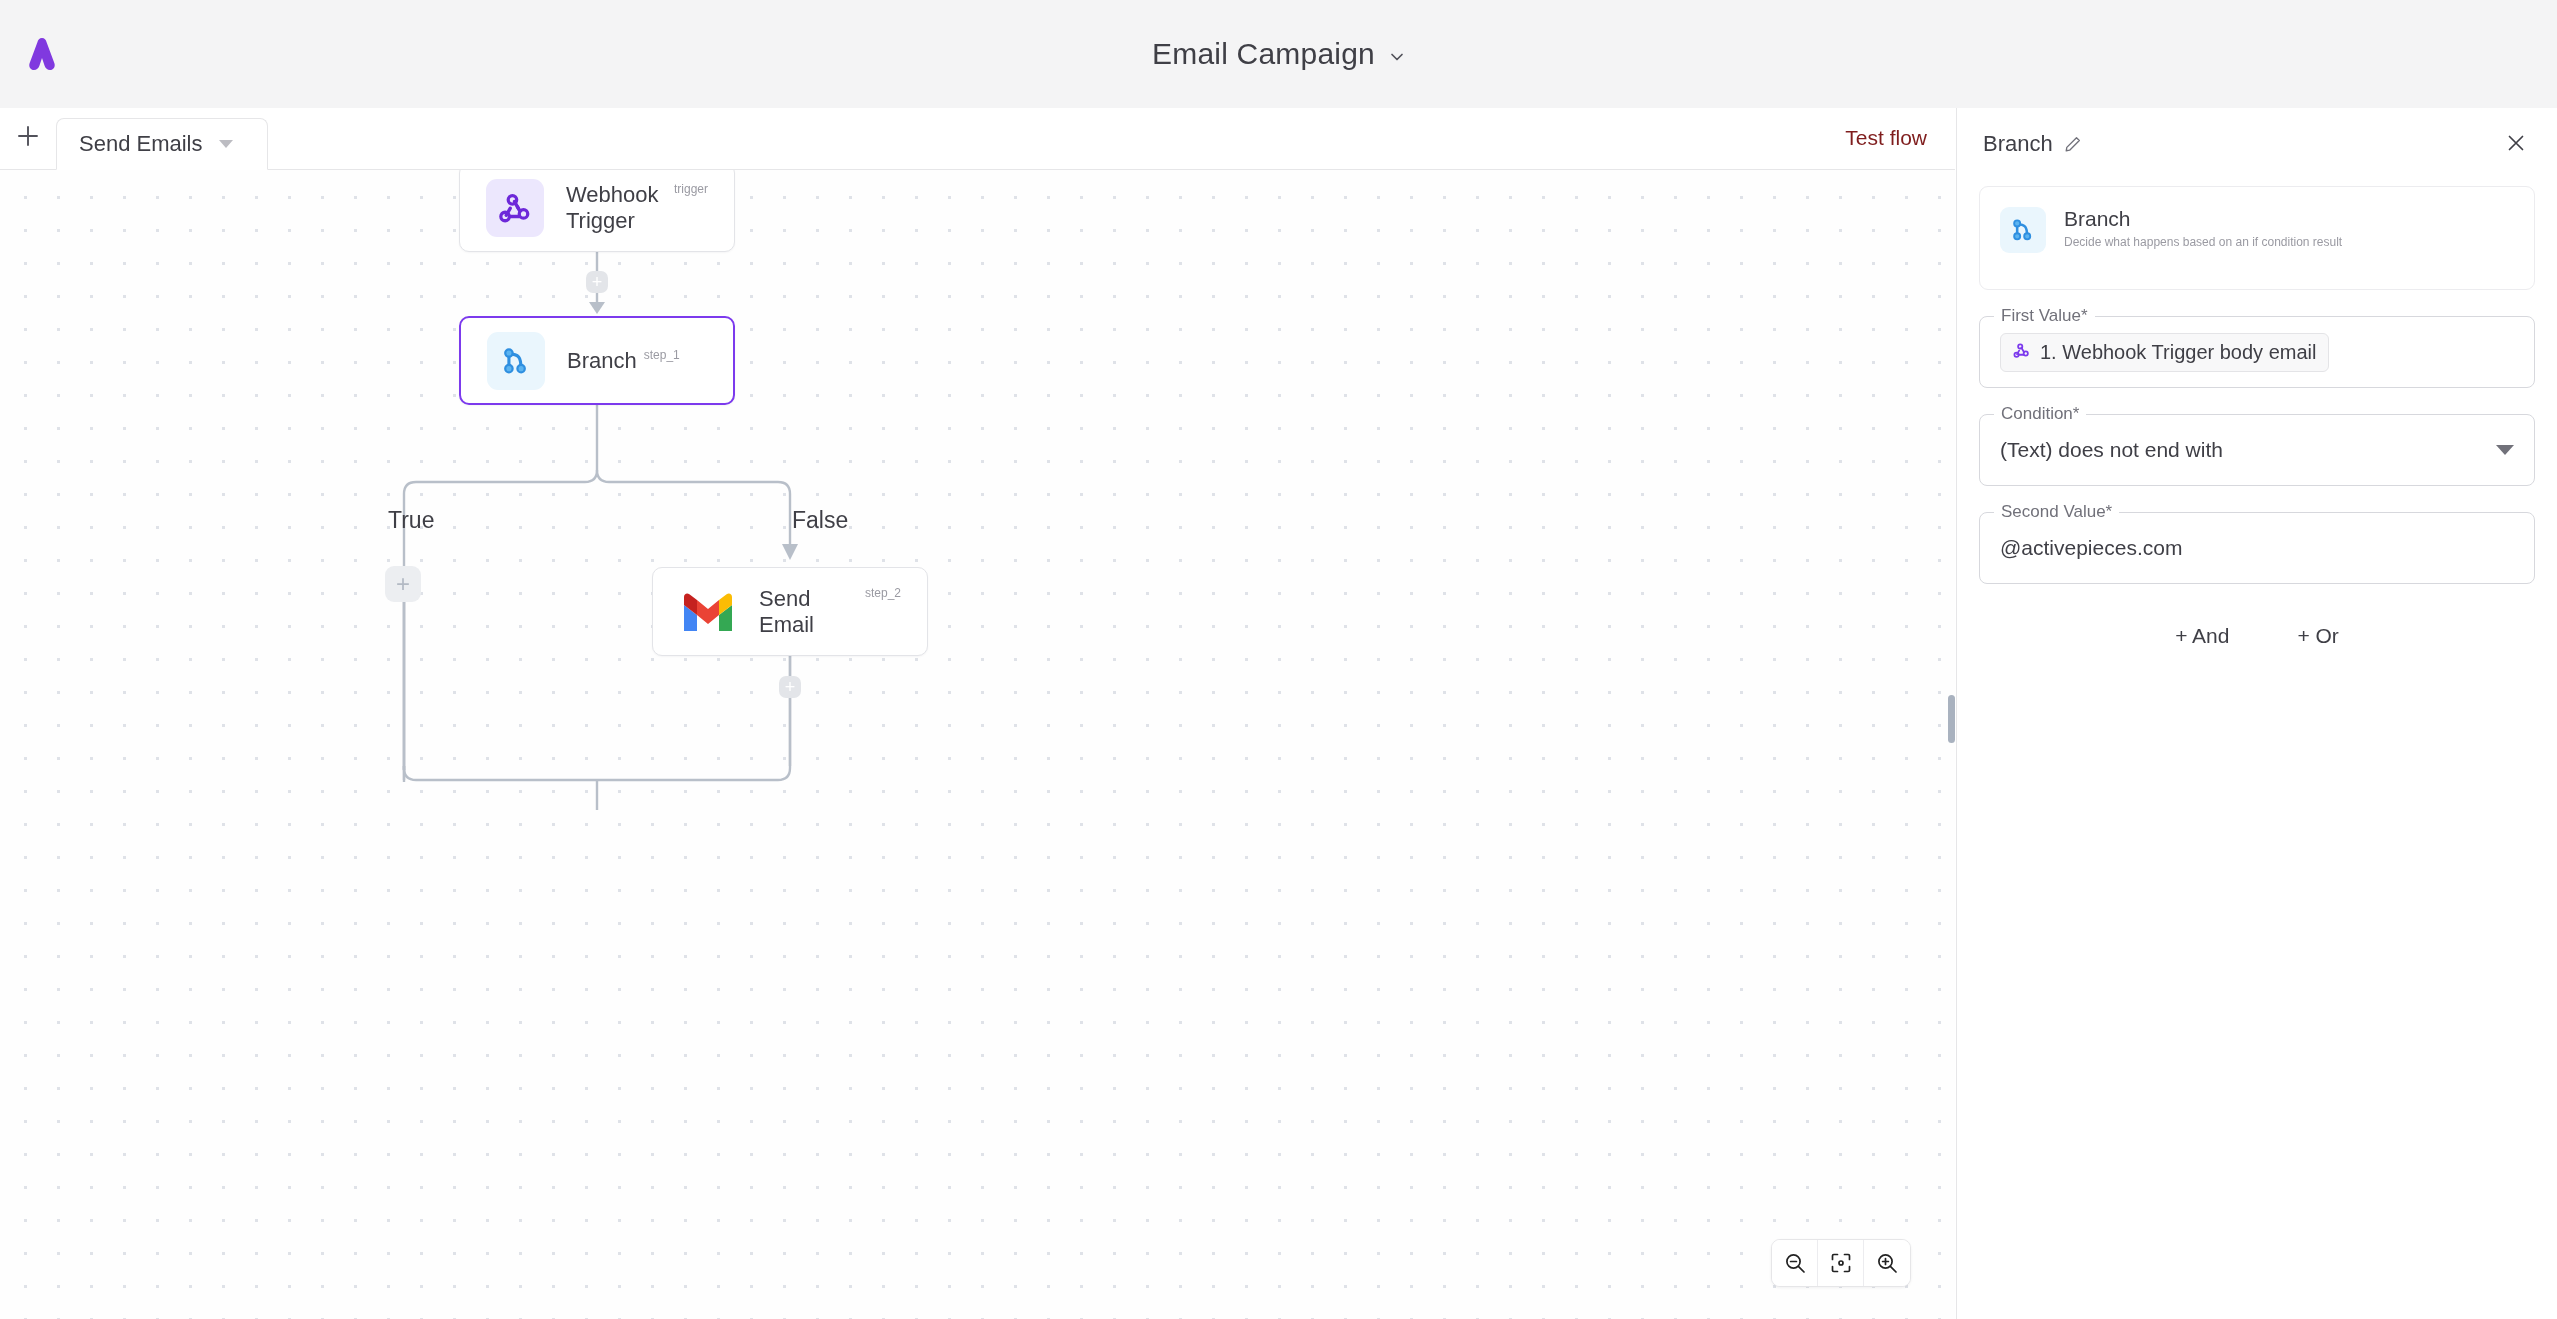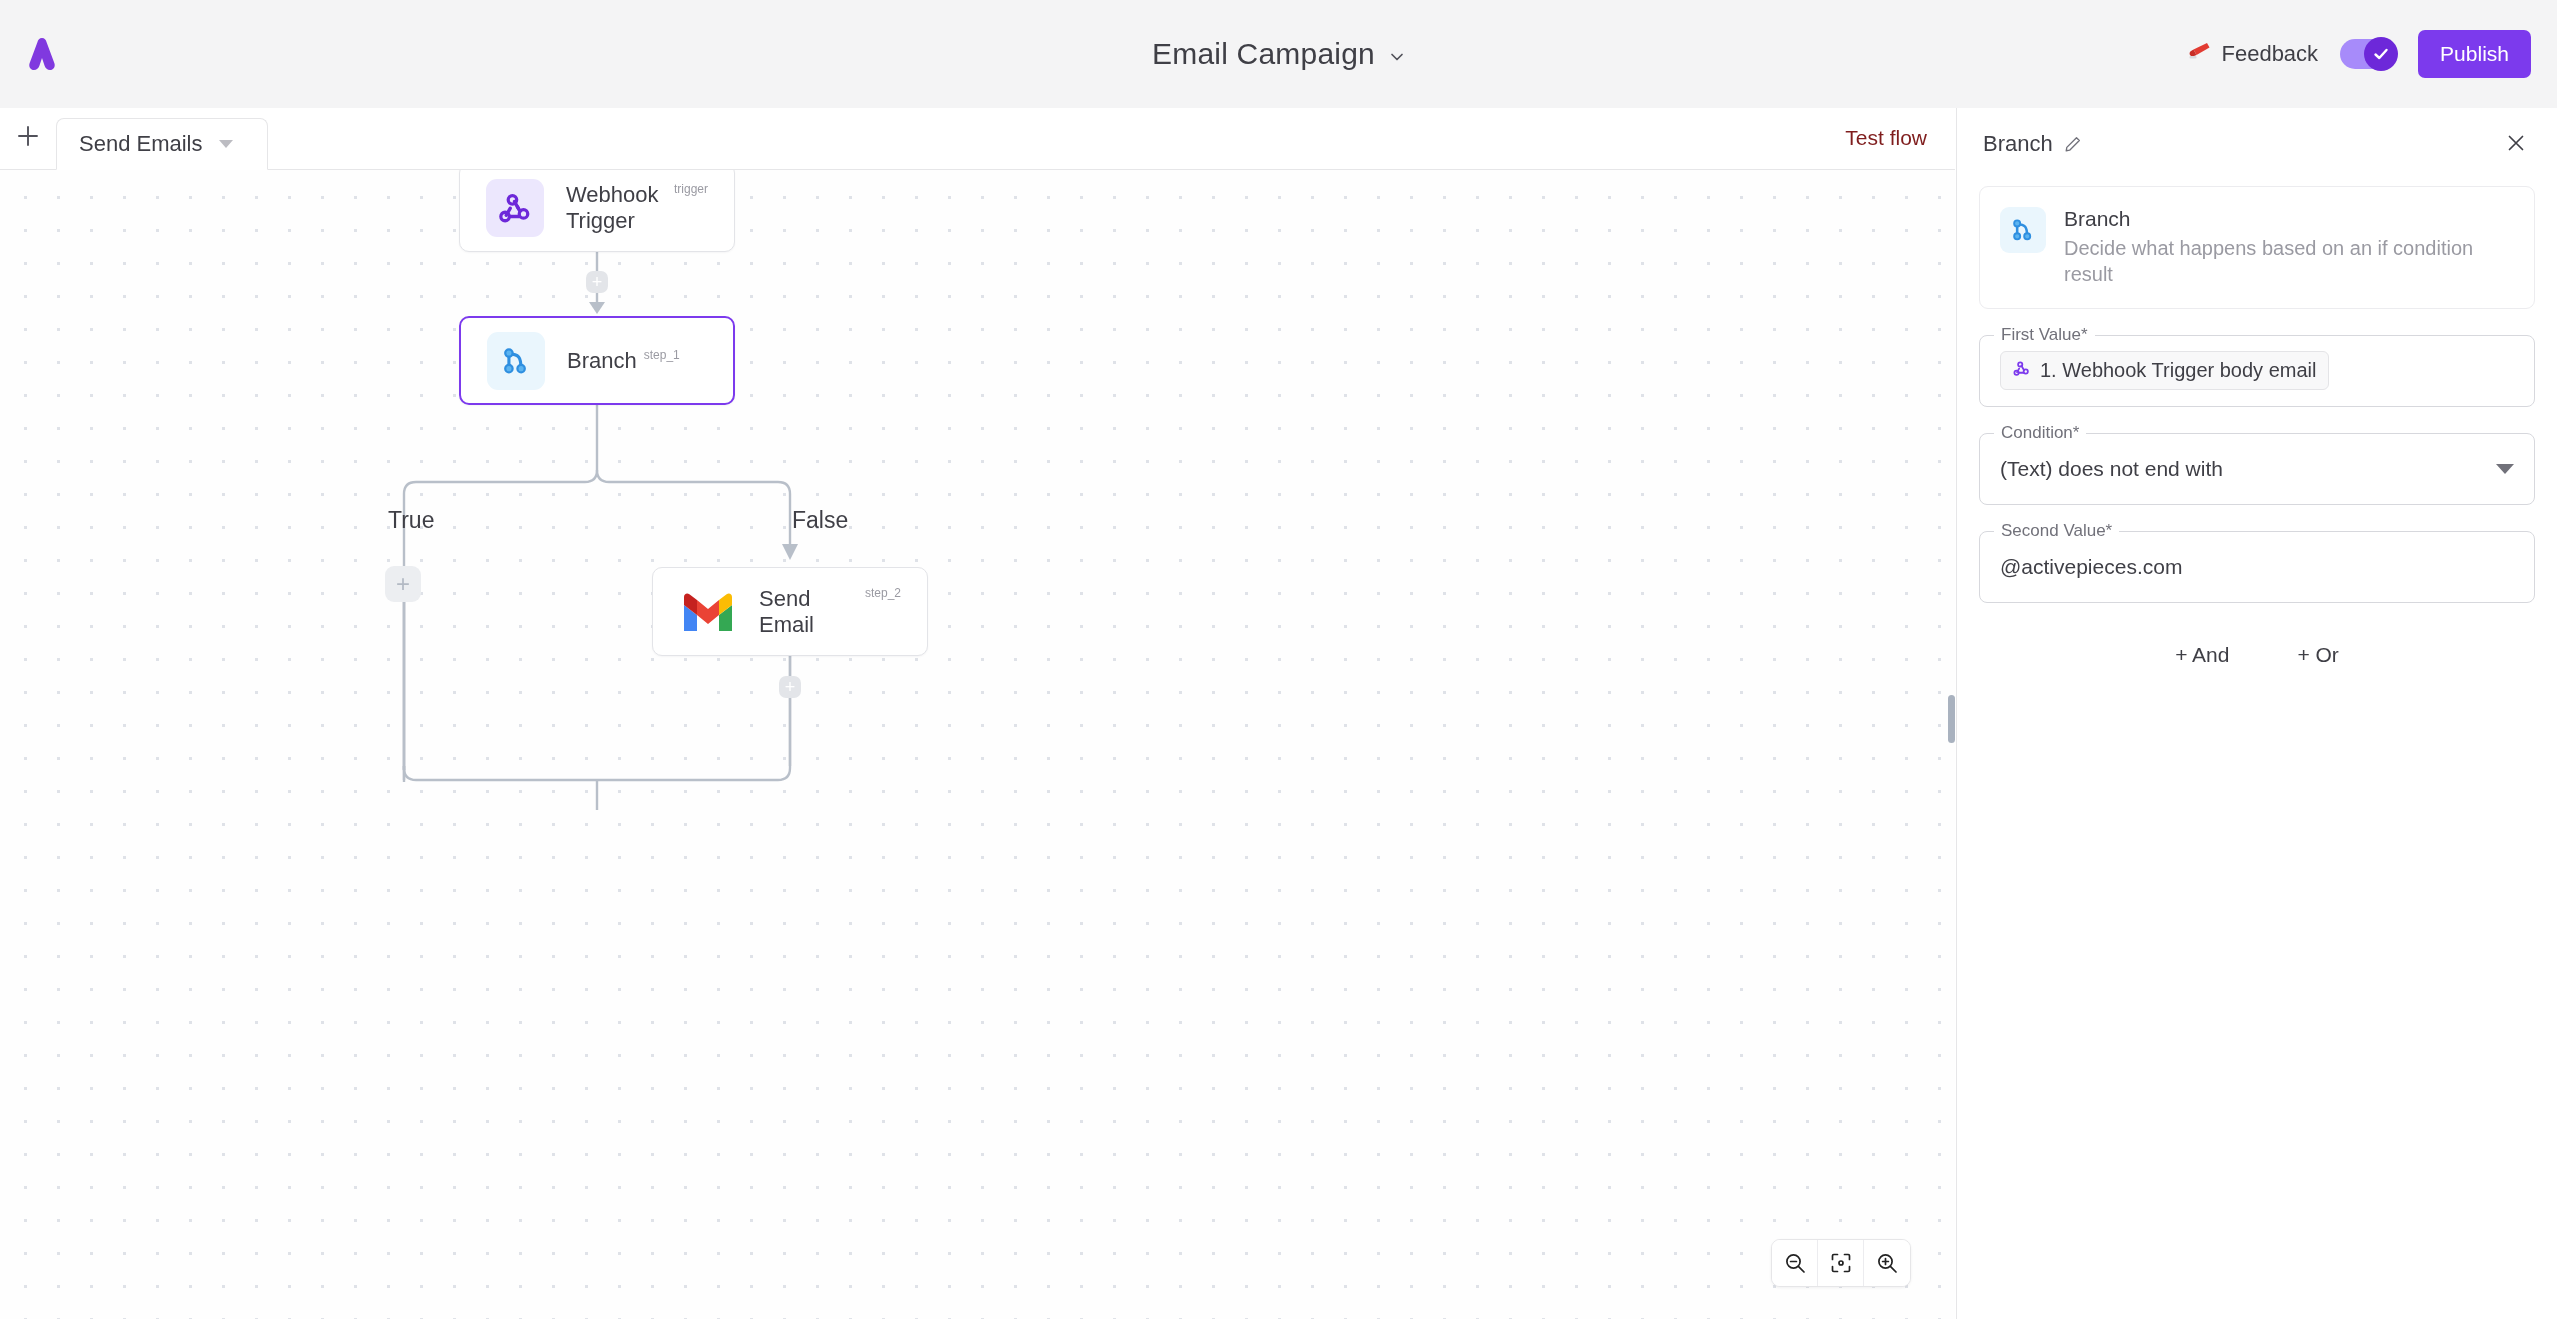--- a/index.html
+++ b/index.html
@@ -175,21 +175,21 @@
     margin: 6px 22px 0 22px; border: 1px solid #ececef; border-radius: 9px;
     padding: 20px 20px; display: flex; gap: 18px; align-items: flex-start;
     min-height: 104px;
   }
   #piece-card-icon {
     width: 46px; height: 46px; border-radius: 9px; background: #eaf6fd;
     display: flex; align-items: center; justify-content: center; flex: 0 0 auto;
   }
   #piece-card-texts { display: flex; flex-direction: column; gap: 4px; }
   #piece-card-title { font-size: 21px; color: #3f3f46; }
-  #piece-card-desc  { font-size: 20px; color: #9a9aa2; line-height: 1.32; max-width: 420px; }
+  #piece-card-desc  { font-size: 12px; color: #9a9aa2; line-height: 1.32; max-width: 420px; }
 
   .form-field {
     margin: 26px 22px 0 22px; position: relative;
     border: 1px solid #d7d8dd; border-radius: 8px; height: 72px;
     display: flex; align-items: center; padding: 0 20px;
   }
   .field-legend {
     position: absolute; top: -11px; left: 14px; background: #fff;
     padding: 0 7px; font-size: 17px; color: #71717a;
   }
@@ -225,43 +225,20 @@
 
   <div id="header-title-wrap">
     <span id="header-title">Email Campaign</span>
     <span class="chev-down">
       <svg width="16" height="16" viewBox="0 0 16 16">
         <path d="M3 5.5 L8 10.5 L13 5.5" fill="none" stroke="#52525b" stroke-width="1.7" stroke-linecap="round" stroke-linejoin="round"></path>
       </svg>
     </span>
   </div>
 
-  <div id="header-right">
-
-    <div id="feedback-btn">
-      <span>
-        <svg width="24" height="24" viewBox="0 0 24 24">
-          <path d="M20 4 L6.5 10.5 L9.5 16 L22.5 8.5 Z" fill="#e23b32"></path>
-          <path d="M6.5 10.5 L4 12 C2.6 12.8 2.2 14.6 3 16 C3.8 17.4 5.6 17.8 7 17 L9.5 16 Z" fill="#c82d26"></path>
-          <rect x="2.5" y="17" width="7" height="2.4" rx="1" fill="#d8d8dc"></rect>
-        </svg>
-      </span>
-      <span>Feedback</span>
-    </div>
-
-    <div id="toggle-switch">
-      <div id="toggle-knob">
-        <svg width="20" height="20" viewBox="0 0 20 20">
-          <path d="M4.5 10.5 L8.3 14 L15.5 6" fill="none" stroke="#ffffff" stroke-width="2.4" stroke-linecap="round" stroke-linejoin="round"></path>
-        </svg>
-      </div>
-    </div>
-
-    <button id="publish-btn">Publish</button>
-  </div>
 </div>
 
 <div id="sub-toolbar">
   <div id="add-tab-btn">
     <svg width="26" height="26" viewBox="0 0 26 26">
       <path d="M13 4 V22 M4 13 H22" stroke="#52525b" stroke-width="1.9" stroke-linecap="round"></path>
     </svg>
   </div>
   <div id="tab-send-emails">
     <span class="tab-label">Send Emails</span>

